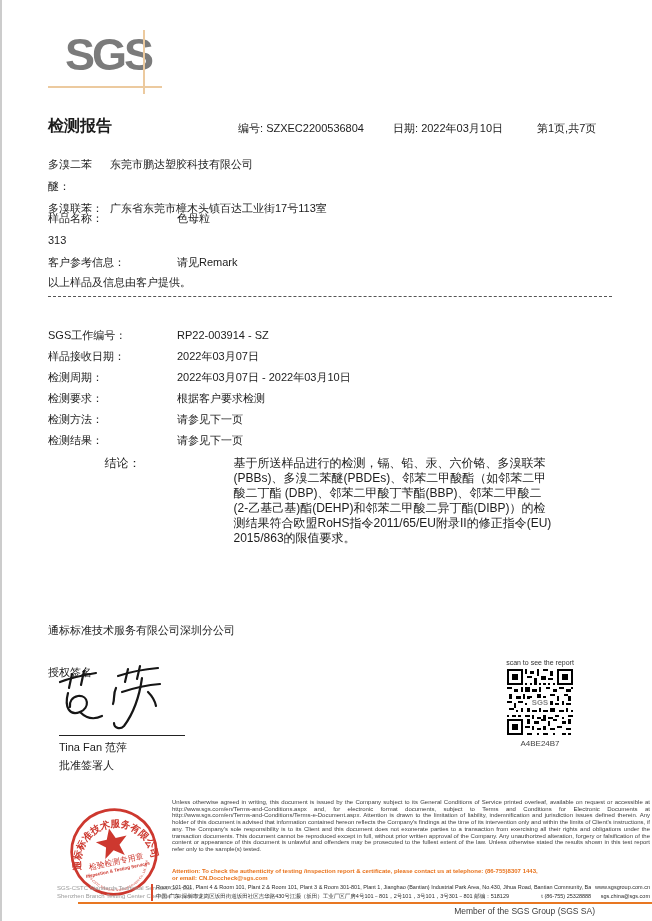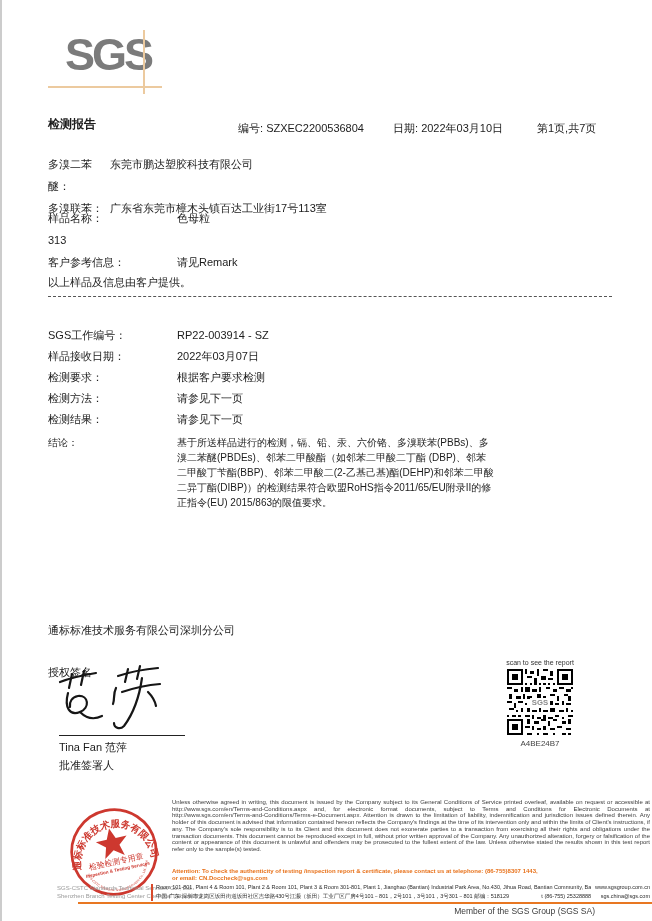--- a/index.html
+++ b/index.html
@@ -9,41 +9,41 @@
   }
   .left-edge{position:absolute;left:0;top:0;width:2px;height:921px;background:#cccccc;}
 
   
   .logo-text{position:absolute;left:65px;top:32px;font-size:45px;font-weight:bold;
     color:#7b7b7b;letter-spacing:-3px;line-height:1;}
   .logo-underline{position:absolute;left:48px;top:86px;width:114px;height:2px;background:#ecca9f;}
   .logo-vline{position:absolute;left:143px;top:30px;width:2px;height:64px;background:#ecca9f;}
 
   
-  .doc-title{position:absolute;left:48px;top:116px;font-size:12px;font-weight:bold;text-align:center;}
+  .doc-title{position:absolute;left:48px;top:116px;font-size:16px;font-weight:bold;text-align:center;}
   .hdr-no{position:absolute;left:238px;top:121px;font-size:11px;}
   .hdr-date{position:absolute;left:393px;top:121px;font-size:11px;text-align:right;}
   .hdr-page{position:absolute;left:537px;top:121px;font-size:11px;}
 
   
   .row{display:flex;font-size:11px;}
   .lbl{flex-shrink:0;}
   .client-block{position:absolute;left:48px;top:153px;width:560px;}
   .client-block .row{line-height:22px;}
   .client-block .lbl{width:62px;}
   .sample-block{position:absolute;left:48px;top:207px;width:560px;}
   .sample-block .row{line-height:22px;}
   .sample-block .lbl{width:129px;}
   .sample-note{font-size:11px;line-height:18px;}
   .dash-sep{position:absolute;left:48px;top:296px;width:564px;border-top:1px dashed #555;}
 
   .report-block{position:absolute;left:48px;top:325px;width:560px;}
   .report-block .row{line-height:21px;}
   .report-block .lbl{width:129px;}
-  .conclusion-row{display:flex;font-size:10px;margin-top:5px;}
+  .conclusion-row{display:flex;font-size:12px;margin-top:5px;justify-content:center;}
   .conclusion-row .lbl{width:129px;line-height:15px;}
   .conclusion-text{width:318px;line-height:15px;}
 
   
   .sig-company{position:absolute;left:48px;top:623px;font-size:11px;line-height:14px;}
   .sig-auth{position:absolute;left:48px;top:639px;font-size:11px;line-height:14px;margin-top:26px;}
   .sig-svg{position:absolute;left:56px;top:662px;}
   .sig-line{position:absolute;left:59px;top:735px;width:126px;border-top:1.5px solid #222;}
   .sig-name{position:absolute;left:59px;top:740px;font-size:11px;line-height:15px;}
   .sig-role{position:absolute;left:59px;top:758px;font-size:11px;line-height:15px;}
@@ -121,20 +121,24 @@
   <div class="dash-sep"></div>
 
   <div class="report-block">
     <div class="row">
       <span class="lbl">SGS工作编号：</span>
       <span>RP22-003914 - SZ</span>
     </div>
     <div class="row">
       <span class="lbl">样品接收日期：</span>
       <span>2022年03月07日</span>
+    </div>
+    <div class="row">
+      <span class="lbl">检测周期：</span>
+      <span>2022年03月07日 - 2022年03月10日</span>
     </div>
     <div class="row">
       <span class="lbl">检测要求：</span>
       <span>根据客户要求检测</span>
     </div>
     <div class="row">
       <span class="lbl">检测方法：</span>
       <span>请参见下一页</span>
     </div>
     <div class="row">

